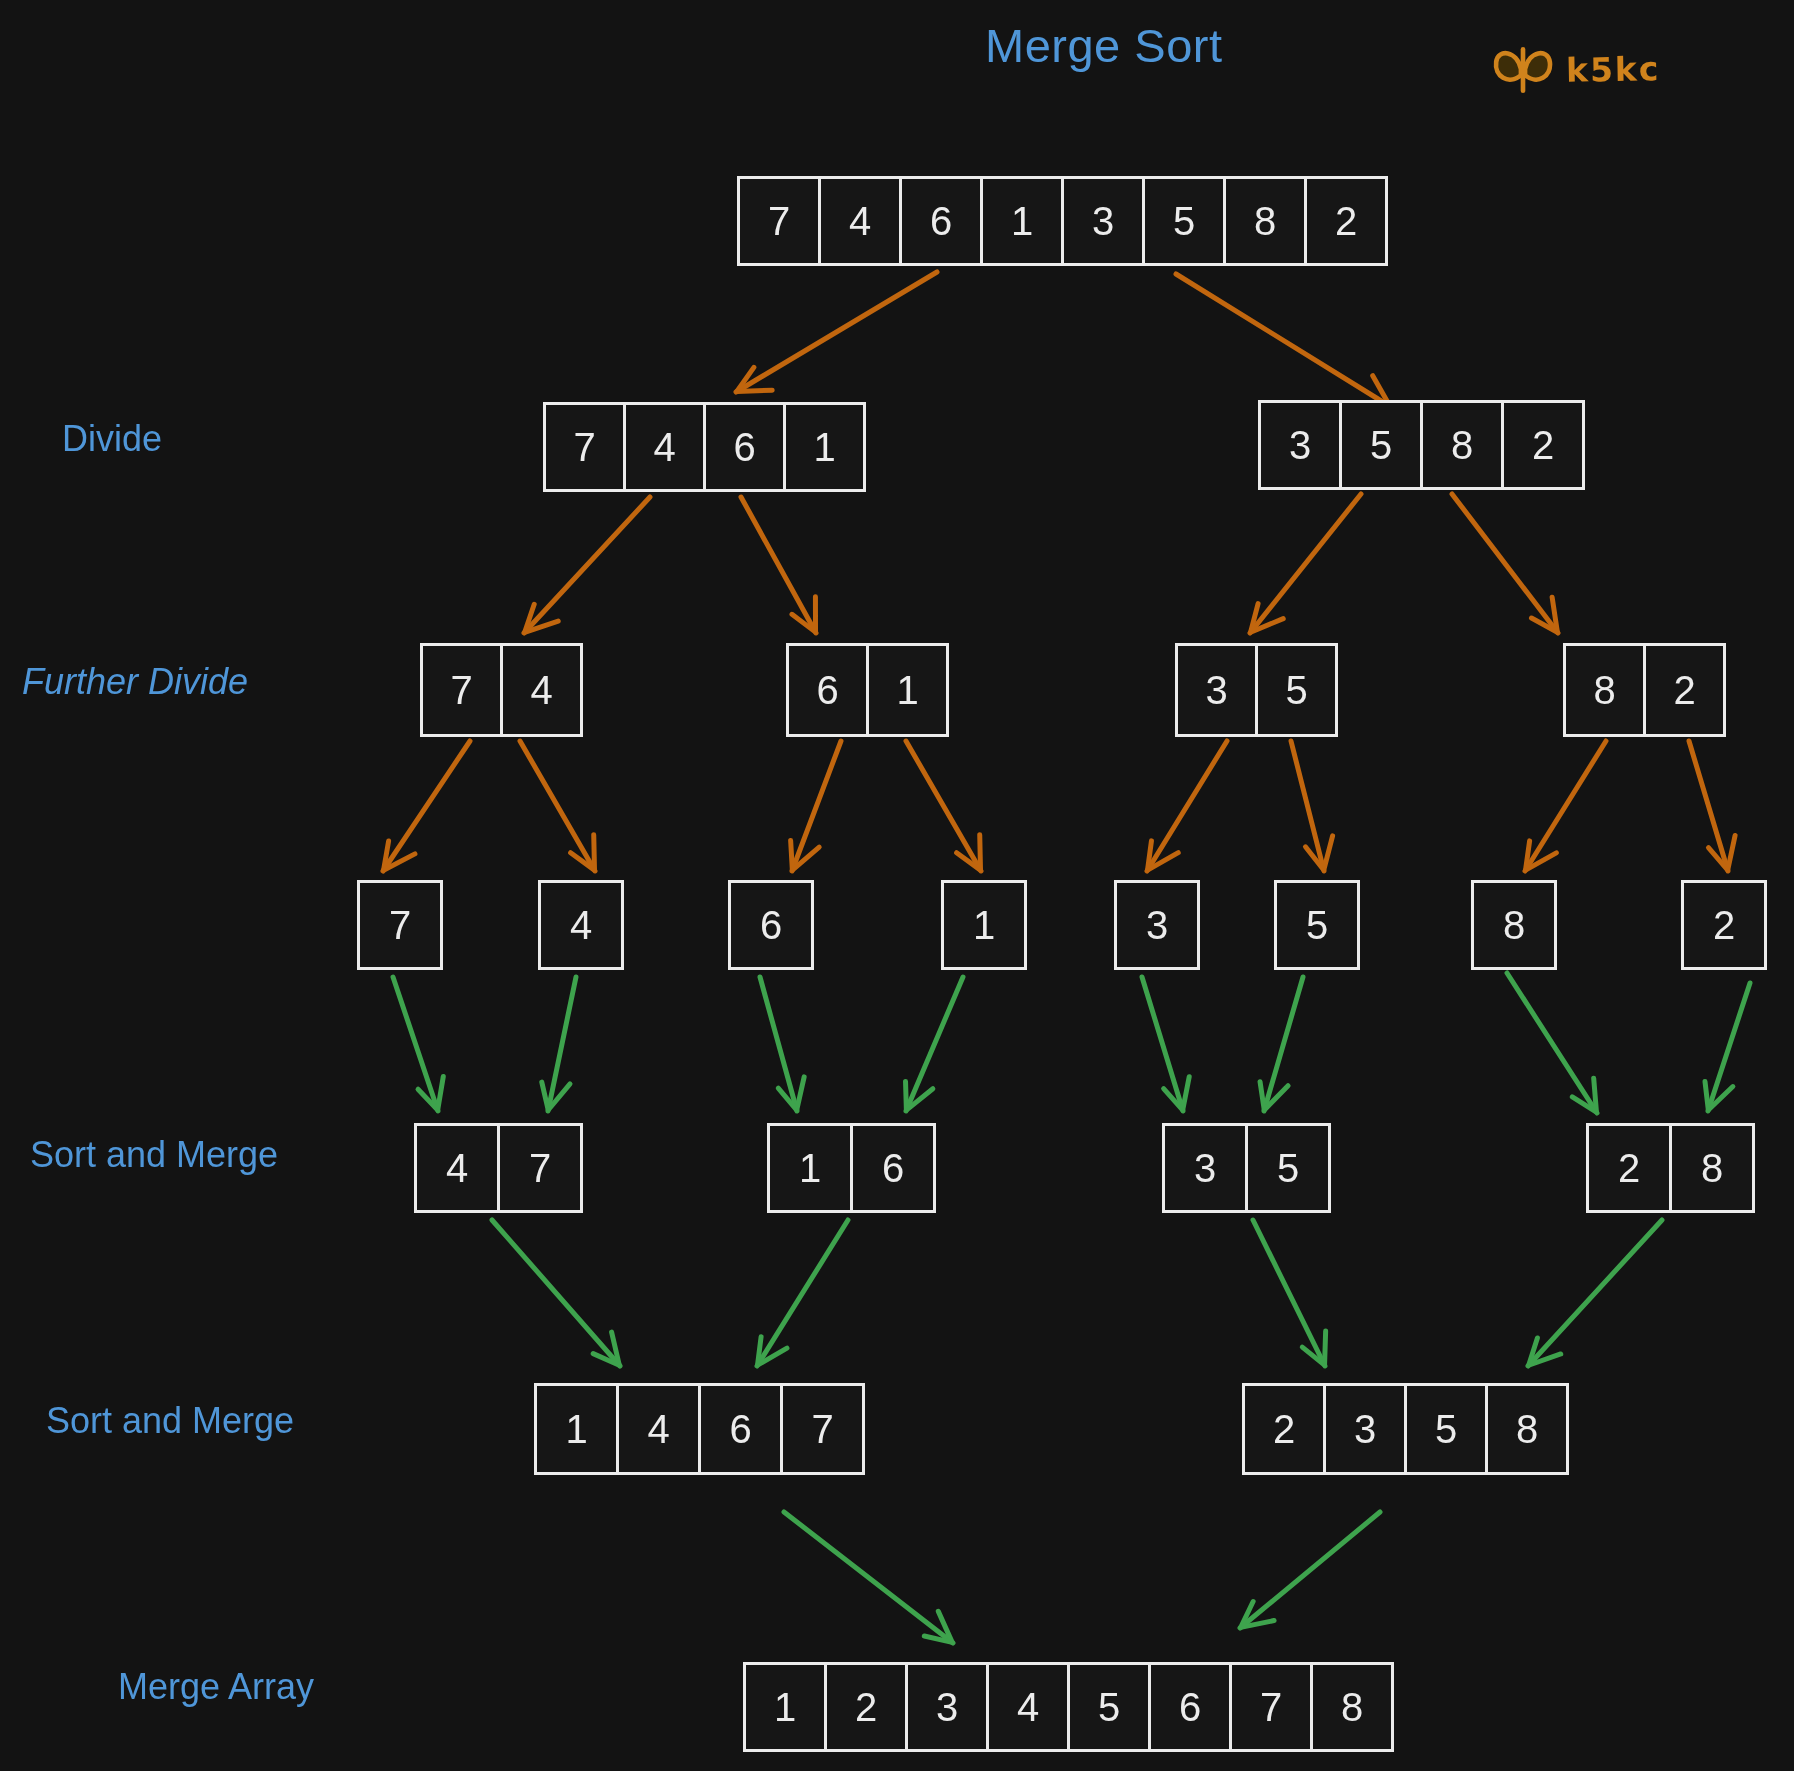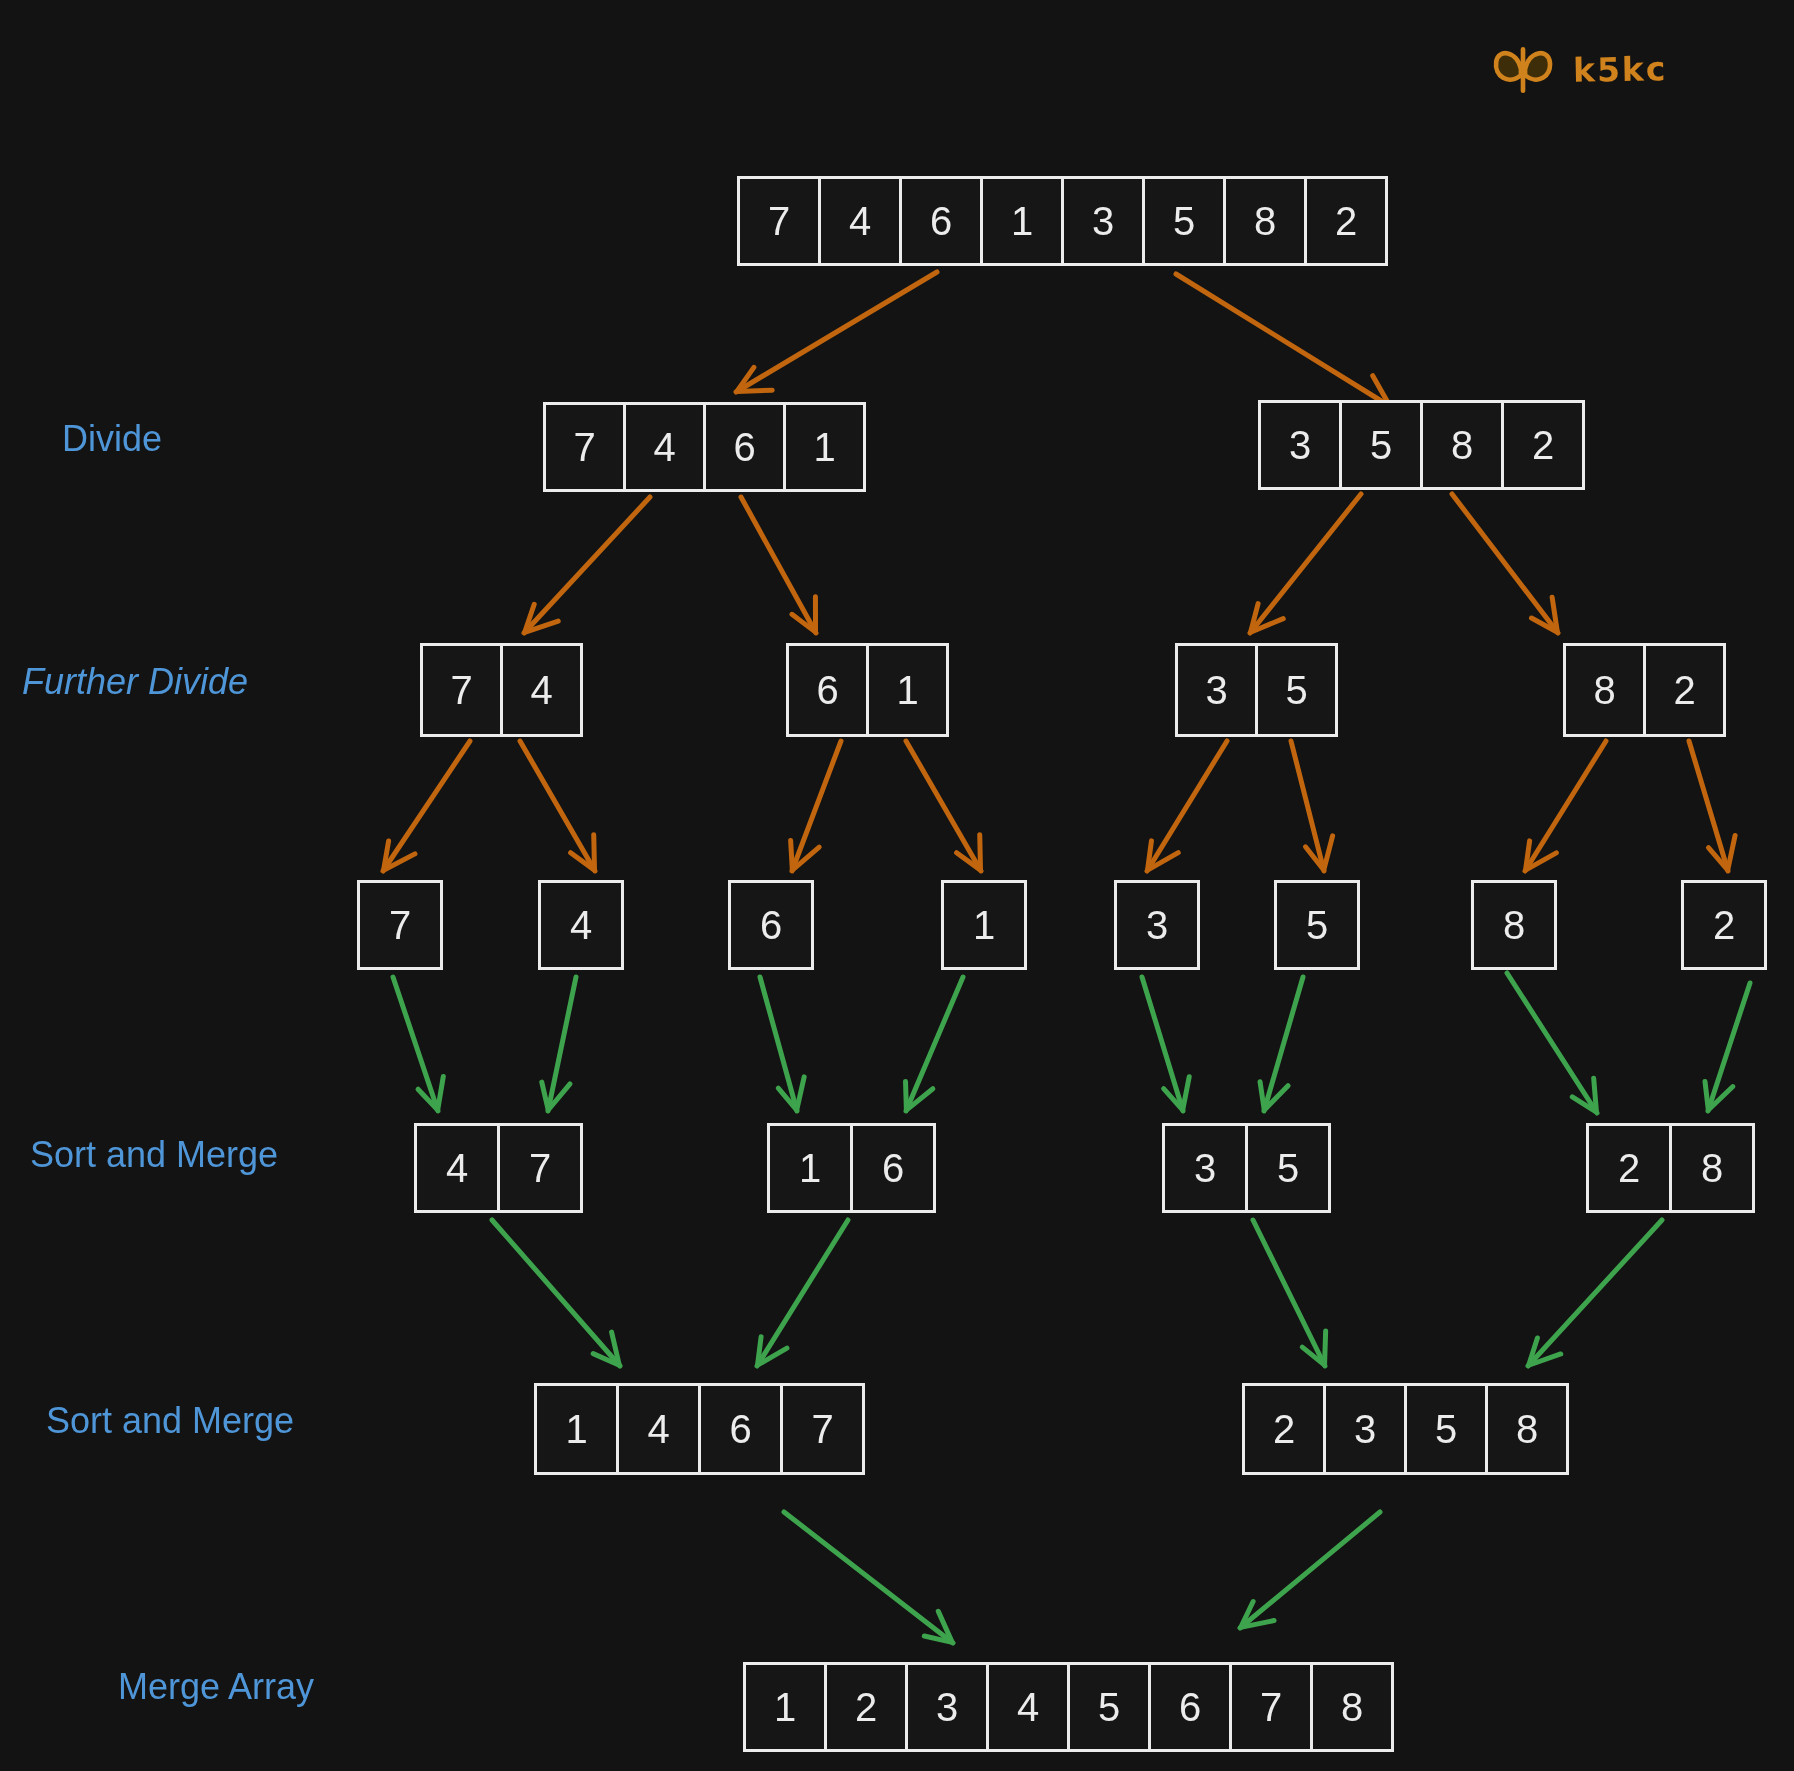--- a/index.html
+++ b/index.html
@@ -10,21 +10,21 @@
     font-family:"Liberation Sans",sans-serif;
     overflow:hidden;
   }
   .title{
     position:absolute;left:985px;top:18px;
     font-size:47px;font-weight:500;letter-spacing:.5px;
     color:var(--accent-blue,#4f96d8);
   }
   .logo{
     position:absolute;left:1490px;top:44px;
-    display:flex;align-items:center;gap:17px;
+    display:flex;align-items:center;gap:10px;
   }
   .logo-text{
     color:var(--logo-orange,#d0831c);
     font-family:"DejaVu Sans",sans-serif;
     font-weight:bold;font-size:33px;letter-spacing:2px;
     transform:rotate(-1deg);
   }
   .stage-label{
     position:absolute;
     color:var(--accent-blue,#4f96d8);
@@ -90,20 +90,21 @@
       <line x1="1507" y1="973" x2="1597" y2="1113" class="merge-arrow" marker-end="url(#head-green)"></line>
       <line x1="1750" y1="983" x2="1708" y2="1111" class="merge-arrow" marker-end="url(#head-green)"></line>
       <line x1="492" y1="1220" x2="620" y2="1366" class="merge-arrow" marker-end="url(#head-green)"></line>
       <line x1="848" y1="1220" x2="757" y2="1366" class="merge-arrow" marker-end="url(#head-green)"></line>
       <line x1="1253" y1="1220" x2="1325" y2="1366" class="merge-arrow" marker-end="url(#head-green)"></line>
       <line x1="1662" y1="1220" x2="1528" y2="1366" class="merge-arrow" marker-end="url(#head-green)"></line>
       <line x1="784" y1="1512" x2="953" y2="1643" class="merge-arrow" marker-end="url(#head-green)"></line>
       <line x1="1380" y1="1512" x2="1240" y2="1628" class="merge-arrow" marker-end="url(#head-green)"></line>
     </svg>
 
+  <div class="title">Merge Sort</div>
 
   <div class="logo">
     <svg class="butterfly" width="66" height="50" viewBox="0 0 64 48">
       <path class="petal" d="M30 24 C 26 6, 8 4, 6 17 C 4 31, 18 40, 30 30 Z"></path>
       <path class="petal" d="M34 24 C 38 6, 56 4, 58 17 C 60 31, 46 40, 34 30 Z"></path>
       <path class="stem" d="M32 5 L32 45"></path>
     </svg>
     <span class="logo-text">k5kc</span>
   </div>
 

